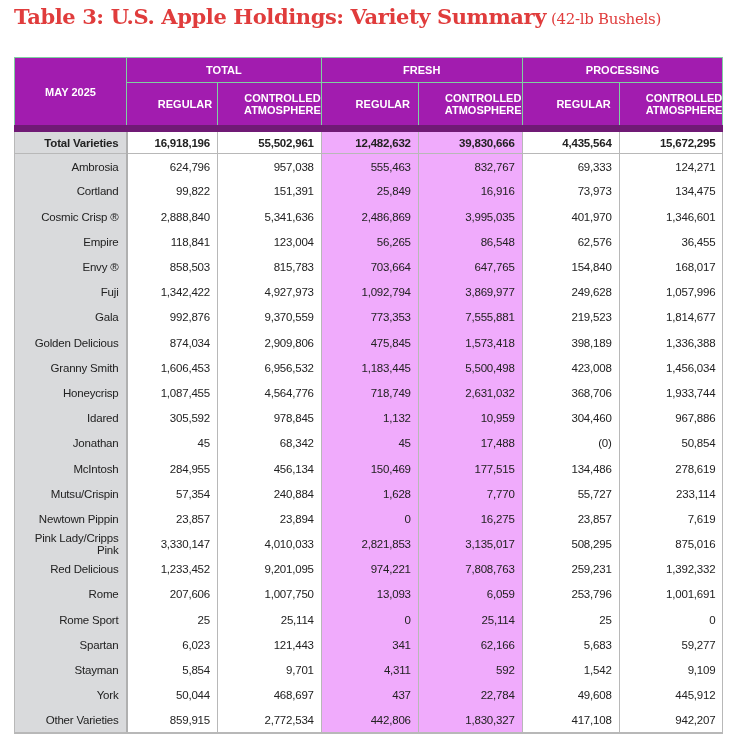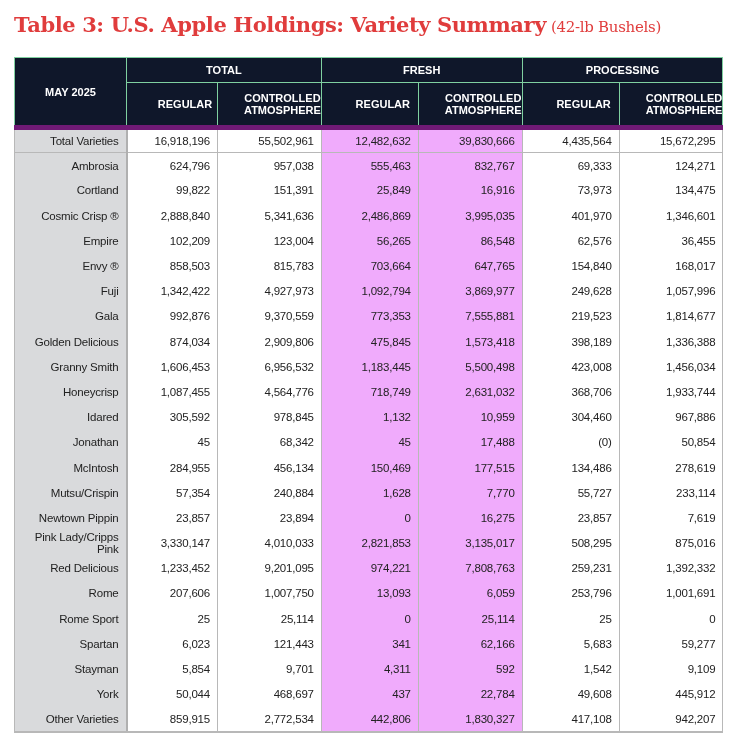--- a/index.html
+++ b/index.html
@@ -1,47 +1,47 @@
 <!DOCTYPE html>
 <html><head>
   <meta charset="utf-8">
   <style>
     html, body { margin: 0; padding: 0; background: #ffffff; }
     body { width: 730px; height: 754px; position: relative; overflow: hidden; }
     .title {
-      position: absolute; left: 14px; top: 12px;
+      position: absolute; left: 14px; top: 4px;
       font-family: "DejaVu Serif", serif;
       color: #e03c3c; white-space: nowrap;
     }
     .title .main { font-size: 21px; font-weight: bold; letter-spacing: -0.4px; }
     .title .sub { font-size: 15px; font-weight: normal; letter-spacing: -0.3px; }
     table {
       position: absolute; left: 14px; top: 57px;
       border-collapse: collapse;
       font-family: "Liberation Sans", sans-serif;
       table-layout: fixed;
     }
     th {
-      background: #0f172a; color: #ffffff;
+      background: #a21caf; color: #ffffff;
       font-family: "Liberation Sans", sans-serif;
       font-weight: bold; font-size: 11px;
       border: 1px solid #7fd0a0;
       text-align: center; line-height: 12px; padding: 0;
     }
     th.group { height: 24px; }
     th.sub { height: 42px; padding-left: 26px; }
     td {
       font-size: 11.5px; color: #222; text-align: right;
       padding: 0 7px 0 0; height: 25.2px; box-sizing: border-box;
       border-left: 1px solid #b8b8b8; border-right: 1px solid #b8b8b8;
       letter-spacing: -0.2px;
     }
     td.label { background: #d9dadc; border-right: 2px solid #b0b0b0; }
     td.fresh { background: #f0abfc; }
-    tr.total td { font-weight: normal; border-top: 5px solid #701a75; border-bottom: 1px solid #b8b8b8; }
+    tr.total td { font-weight: bold; border-top: 7px solid #701a75; border-bottom: 1px solid #b8b8b8; }
     tr.last td { border-bottom: 2px solid #b8b8b8; padding-left: 16px; }
     col.c0 { width: 112px; }
     col.c1 { width: 91px; }
     col.c2 { width: 97px; }
     col.c3 { width: 97px; }
     col.c4 { width: 98px; }
     col.c5 { width: 97px; }
     col.c6 { width: 97px; }
   </style>
 </head>
@@ -110,21 +110,21 @@
         <td class="label">Cosmic Crisp ®</td>
         <td>2,888,840</td>
         <td>5,341,636</td>
         <td class="fresh">2,486,869</td>
         <td class="fresh">3,995,035</td>
         <td>401,970</td>
         <td>1,346,601</td>
       </tr>
       <tr>
         <td class="label">Empire</td>
-        <td>102,209</td>
+        <td>118,841</td>
         <td>123,004</td>
         <td class="fresh">56,265</td>
         <td class="fresh">86,548</td>
         <td>62,576</td>
         <td>36,455</td>
       </tr>
       <tr>
         <td class="label">Envy ®</td>
         <td>858,503</td>
         <td>815,783</td>

